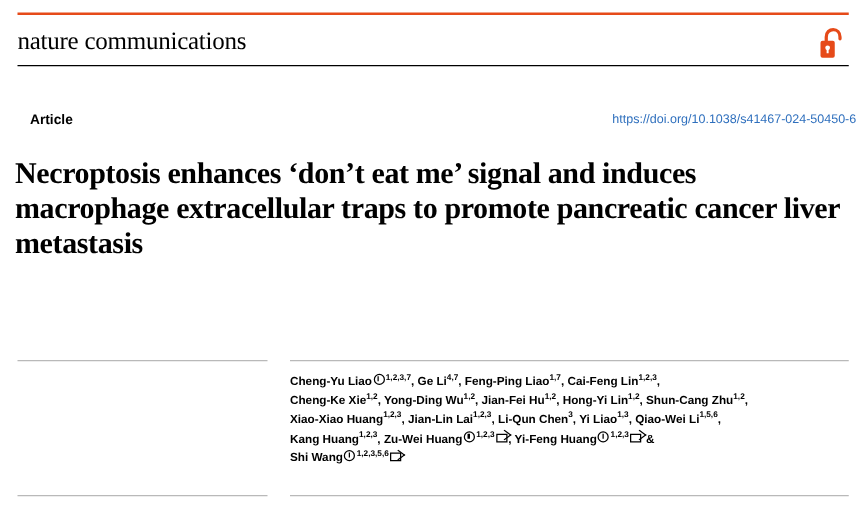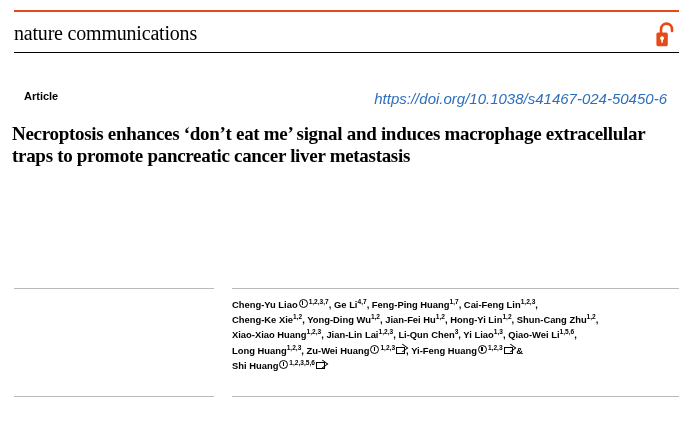--- a/index.html
+++ b/index.html
@@ -57,35 +57,34 @@
     position: absolute;
     left: 24px;
     top: 90px;
     font-family: "Liberation Sans", sans-serif;
     font-size: 11px;
     font-weight: bold;
     color: #000;
   }
   .doi {
     position: absolute;
-    right: 26px;
+    right: 8px;
     top: 90px;
     font-family: "Liberation Sans", sans-serif;
-    font-size: 15px;
+    font-size: 10px;
     color: #2e6fbd;
     text-decoration: none;
-    font-style: italic;
   }
   .title {
     position: absolute;
     left: 12px;
     right: 18px;
     top: 110px;
     font-family: "Liberation Serif", serif;
-    font-size: 19px;
+    font-size: 24px;
     font-weight: bold;
     line-height: 1.16;
     letter-spacing: -0.3px;
     color: #000;
   }
   .authors-rule-left {
     position: absolute;
     left: 14px;
     top: 288px;
     width: 200px;
@@ -200,23 +199,23 @@
   <div class="article-label">Article</div>
 
   <a class="doi" href="#">https://doi.org/10.1038/s41467-024-50450-6</a>
 
   <h1 class="title">Necroptosis enhances ‘don’t eat me’ signal and induces macrophage extracellular traps to promote pancreatic cancer liver metastasis</h1>
 
   <div class="authors-rule-left"></div>
   <div class="authors-rule-right"></div>
 
   <div class="authors" id="authors">
-      <div><span>Cheng-Yu Liao</span><span class="orcid"></span><sup>1,2,3,7</sup>, <span>Ge Li</span><sup>4,7</sup>, <span>Feng-Ping Huang</span><sup>1,7</sup>, <span>Cai-Feng Lin</span><sup>1,2,3</sup>,</div>
+      <div><span>Cheng-Yu Liao</span><span class="orcid"></span><sup>1,2,3,7</sup>, <span>Ge Li</span><sup>4,7</sup>, <span>Feng-Ping Liao</span><sup>1,7</sup>, <span>Cai-Feng Lin</span><sup>1,2,3</sup>,</div>
       <div><span>Cheng-Ke Xie</span><sup>1,2</sup>, <span>Yong-Ding Wu</span><sup>1,2</sup>, <span>Jian-Fei Hu</span><sup>1,2</sup>, <span>Hong-Yi Lin</span><sup>1,2</sup>, <span>Shun-Cang Zhu</span><sup>1,2</sup>,</div>
       <div><span>Xiao-Xiao Huang</span><sup>1,2,3</sup>, <span>Jian-Lin Lai</span><sup>1,2,3</sup>, <span>Li-Qun Chen</span><sup>3</sup>, <span>Yi Liao</span><sup>1,3</sup>, <span>Qiao-Wei Li</span><sup>1,5,6</sup>,</div>
-      <div><span>Long Huang</span><sup>1,2,3</sup>, <span>Zu-Wei Huang</span><span class="orcid"></span><sup>1,2,3</sup><span class="envelope"></span>, <span>Yi-Feng Huang</span><span class="orcid"></span><sup>1,2,3</sup><span class="envelope"></span> &amp;</div>
-      <div><span>Shi Huang</span><span class="orcid"></span><sup>1,2,3,5,6</sup><span class="envelope"></span></div>
+      <div><span>Kang Huang</span><sup>1,2,3</sup>, <span>Zu-Wei Huang</span><span class="orcid"></span><sup>1,2,3</sup><span class="envelope"></span>, <span>Yi-Feng Huang</span><span class="orcid"></span><sup>1,2,3</sup><span class="envelope"></span> &amp;</div>
+      <div><span>Shi Wang</span><span class="orcid"></span><sup>1,2,3,5,6</sup><span class="envelope"></span></div>
     </div>
 
   <div class="authors-rule-bottom-left"></div>
   <div class="authors-rule-bottom-right"></div>
 
 </div>
 
 </body></html>

